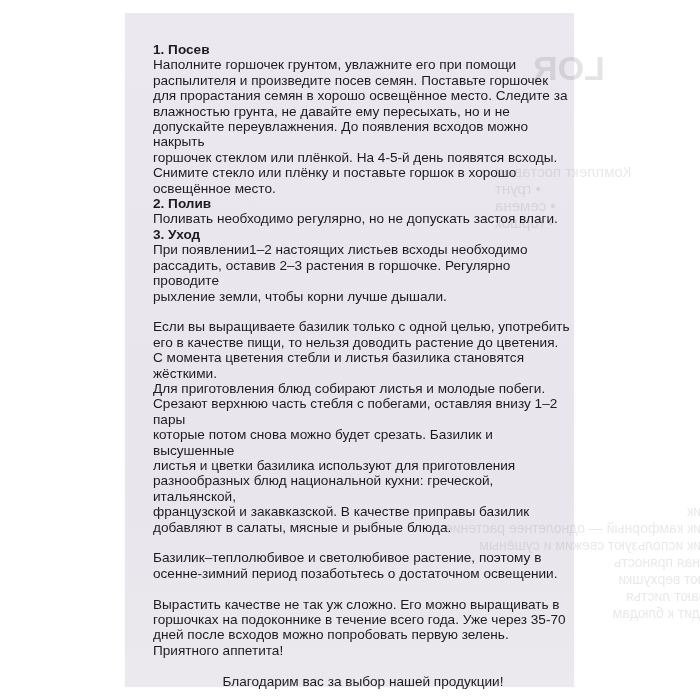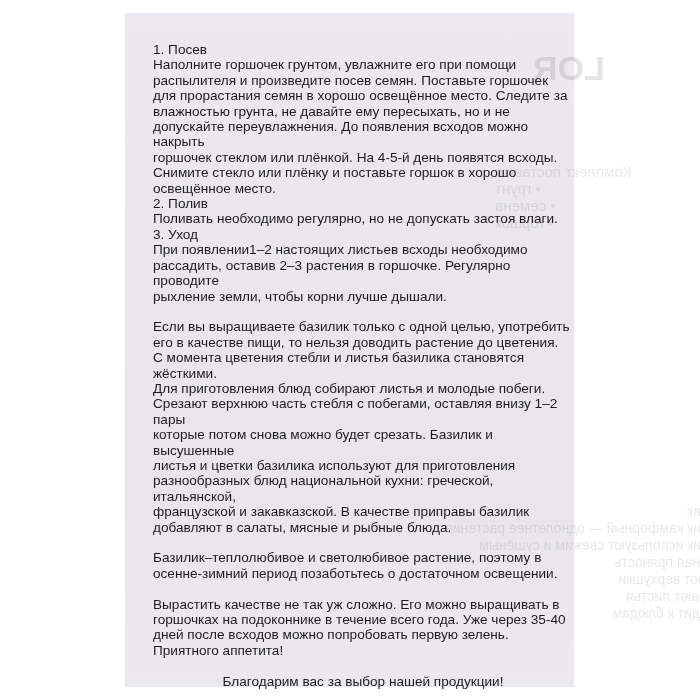--- a/index.html
+++ b/index.html
@@ -53,21 +53,21 @@
       position: absolute;
       left: 153px;
       top: 42px;
       width: 420px;
       font-family: "Liberation Sans", sans-serif;
       font-size: 13.6px;
       line-height: 15.4px;
       color: #1d1b20;
     }
     .heading {
-      font-weight: normal;
+      font-weight: bold;
       display: block;
     }
     .para {
       display: block;
       margin: 0;
     }
     .gap {
       display: block;
       height: 15.4px;
     }
@@ -153,20 +153,20 @@
 
   <div>
     <span class="para">Базилик–теплолюбивое и светолюбивое растение, поэтому в</span>
     <span class="para">осенне-зимний период позаботьтесь о достаточном освещении.</span>
   </div>
 
   <span class="gap"></span>
 
   <div>
     <span class="para">Вырастить качестве не так уж сложно. Его можно выращивать в</span>
-    <span class="para">горшочках на подоконнике в течение всего года. Уже через 35-40</span>
+    <span class="para">горшочках на подоконнике в течение всего года. Уже через 35-70</span>
     <span class="para">дней после всходов можно попробовать первую зелень.</span>
   </div>
 
   <span class="center closing">Приятного аппетита!</span>
 
   <span class="thanks">Благодарим вас за выбор нашей продукции!</span>
 </div>
 
 </body></html>

